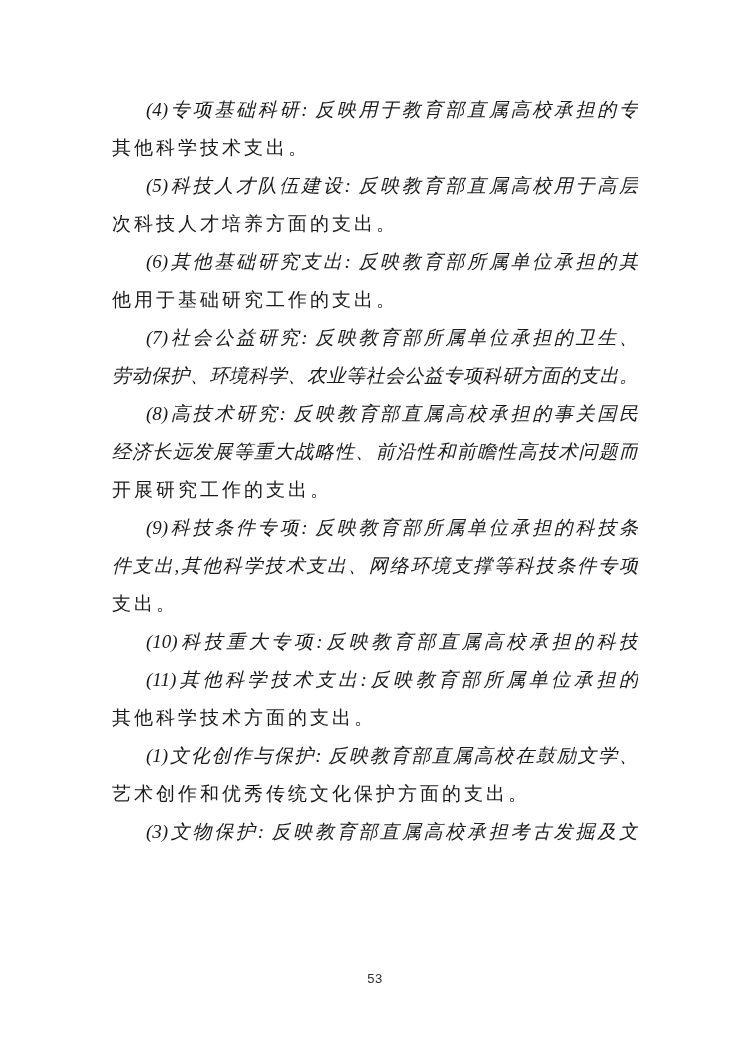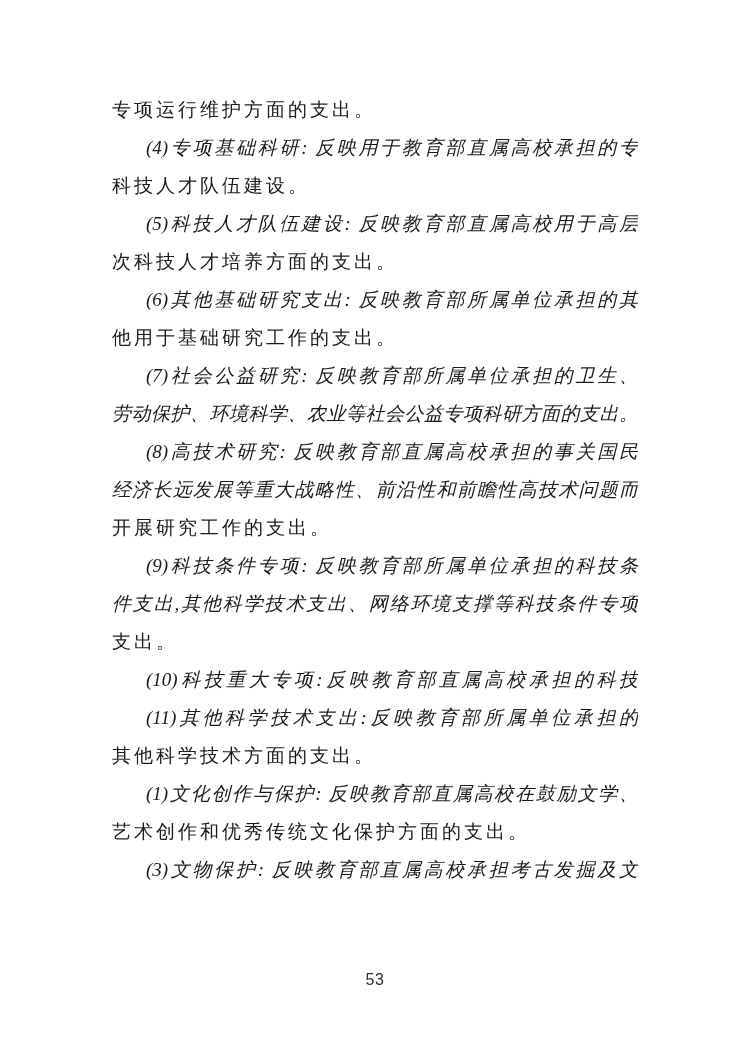--- a/index.html
+++ b/index.html
@@ -41,33 +41,32 @@
   .line.indent {
     text-indent: 34px;
   }
   .page-number {
     position: absolute;
     left: 0;
     top: 971px;
     width: 750px;
     text-align: center;
     font-family: "Liberation Sans", "DejaVu Sans", sans-serif;
-    font-size: 16px;
+    font-size: 13px;
     color: #2e2e2e;
     letter-spacing: 0.5px;
   }
 </style>
 </head>
 <body>
 
 <div class="page">
   <div class="text-block">
-      <div class="line">专项运行维护方面的支出。</div>
       <div class="line fill indent">(4)专项基础科研: 反映用于教育部直属高校承担的专</div>
-      <div class="line">科技人才队伍建设。</div>
+      <div class="line">其他科学技术支出。</div>
       <div class="line fill indent">(5)科技人才队伍建设: 反映教育部直属高校用于高层</div>
       <div class="line">次科技人才培养方面的支出。</div>
       <div class="line fill indent">(6)其他基础研究支出: 反映教育部所属单位承担的其</div>
       <div class="line">他用于基础研究工作的支出。</div>
       <div class="line fill indent">(7)社会公益研究: 反映教育部所属单位承担的卫生、</div>
       <div class="line fill">劳动保护、环境科学、农业等社会公益专项科研方面的支出。</div>
       <div class="line fill indent">(8)高技术研究: 反映教育部直属高校承担的事关国民</div>
       <div class="line fill">经济长远发展等重大战略性、前沿性和前瞻性高技术问题而</div>
       <div class="line">开展研究工作的支出。</div>
       <div class="line fill indent">(9)科技条件专项: 反映教育部所属单位承担的科技条</div>

